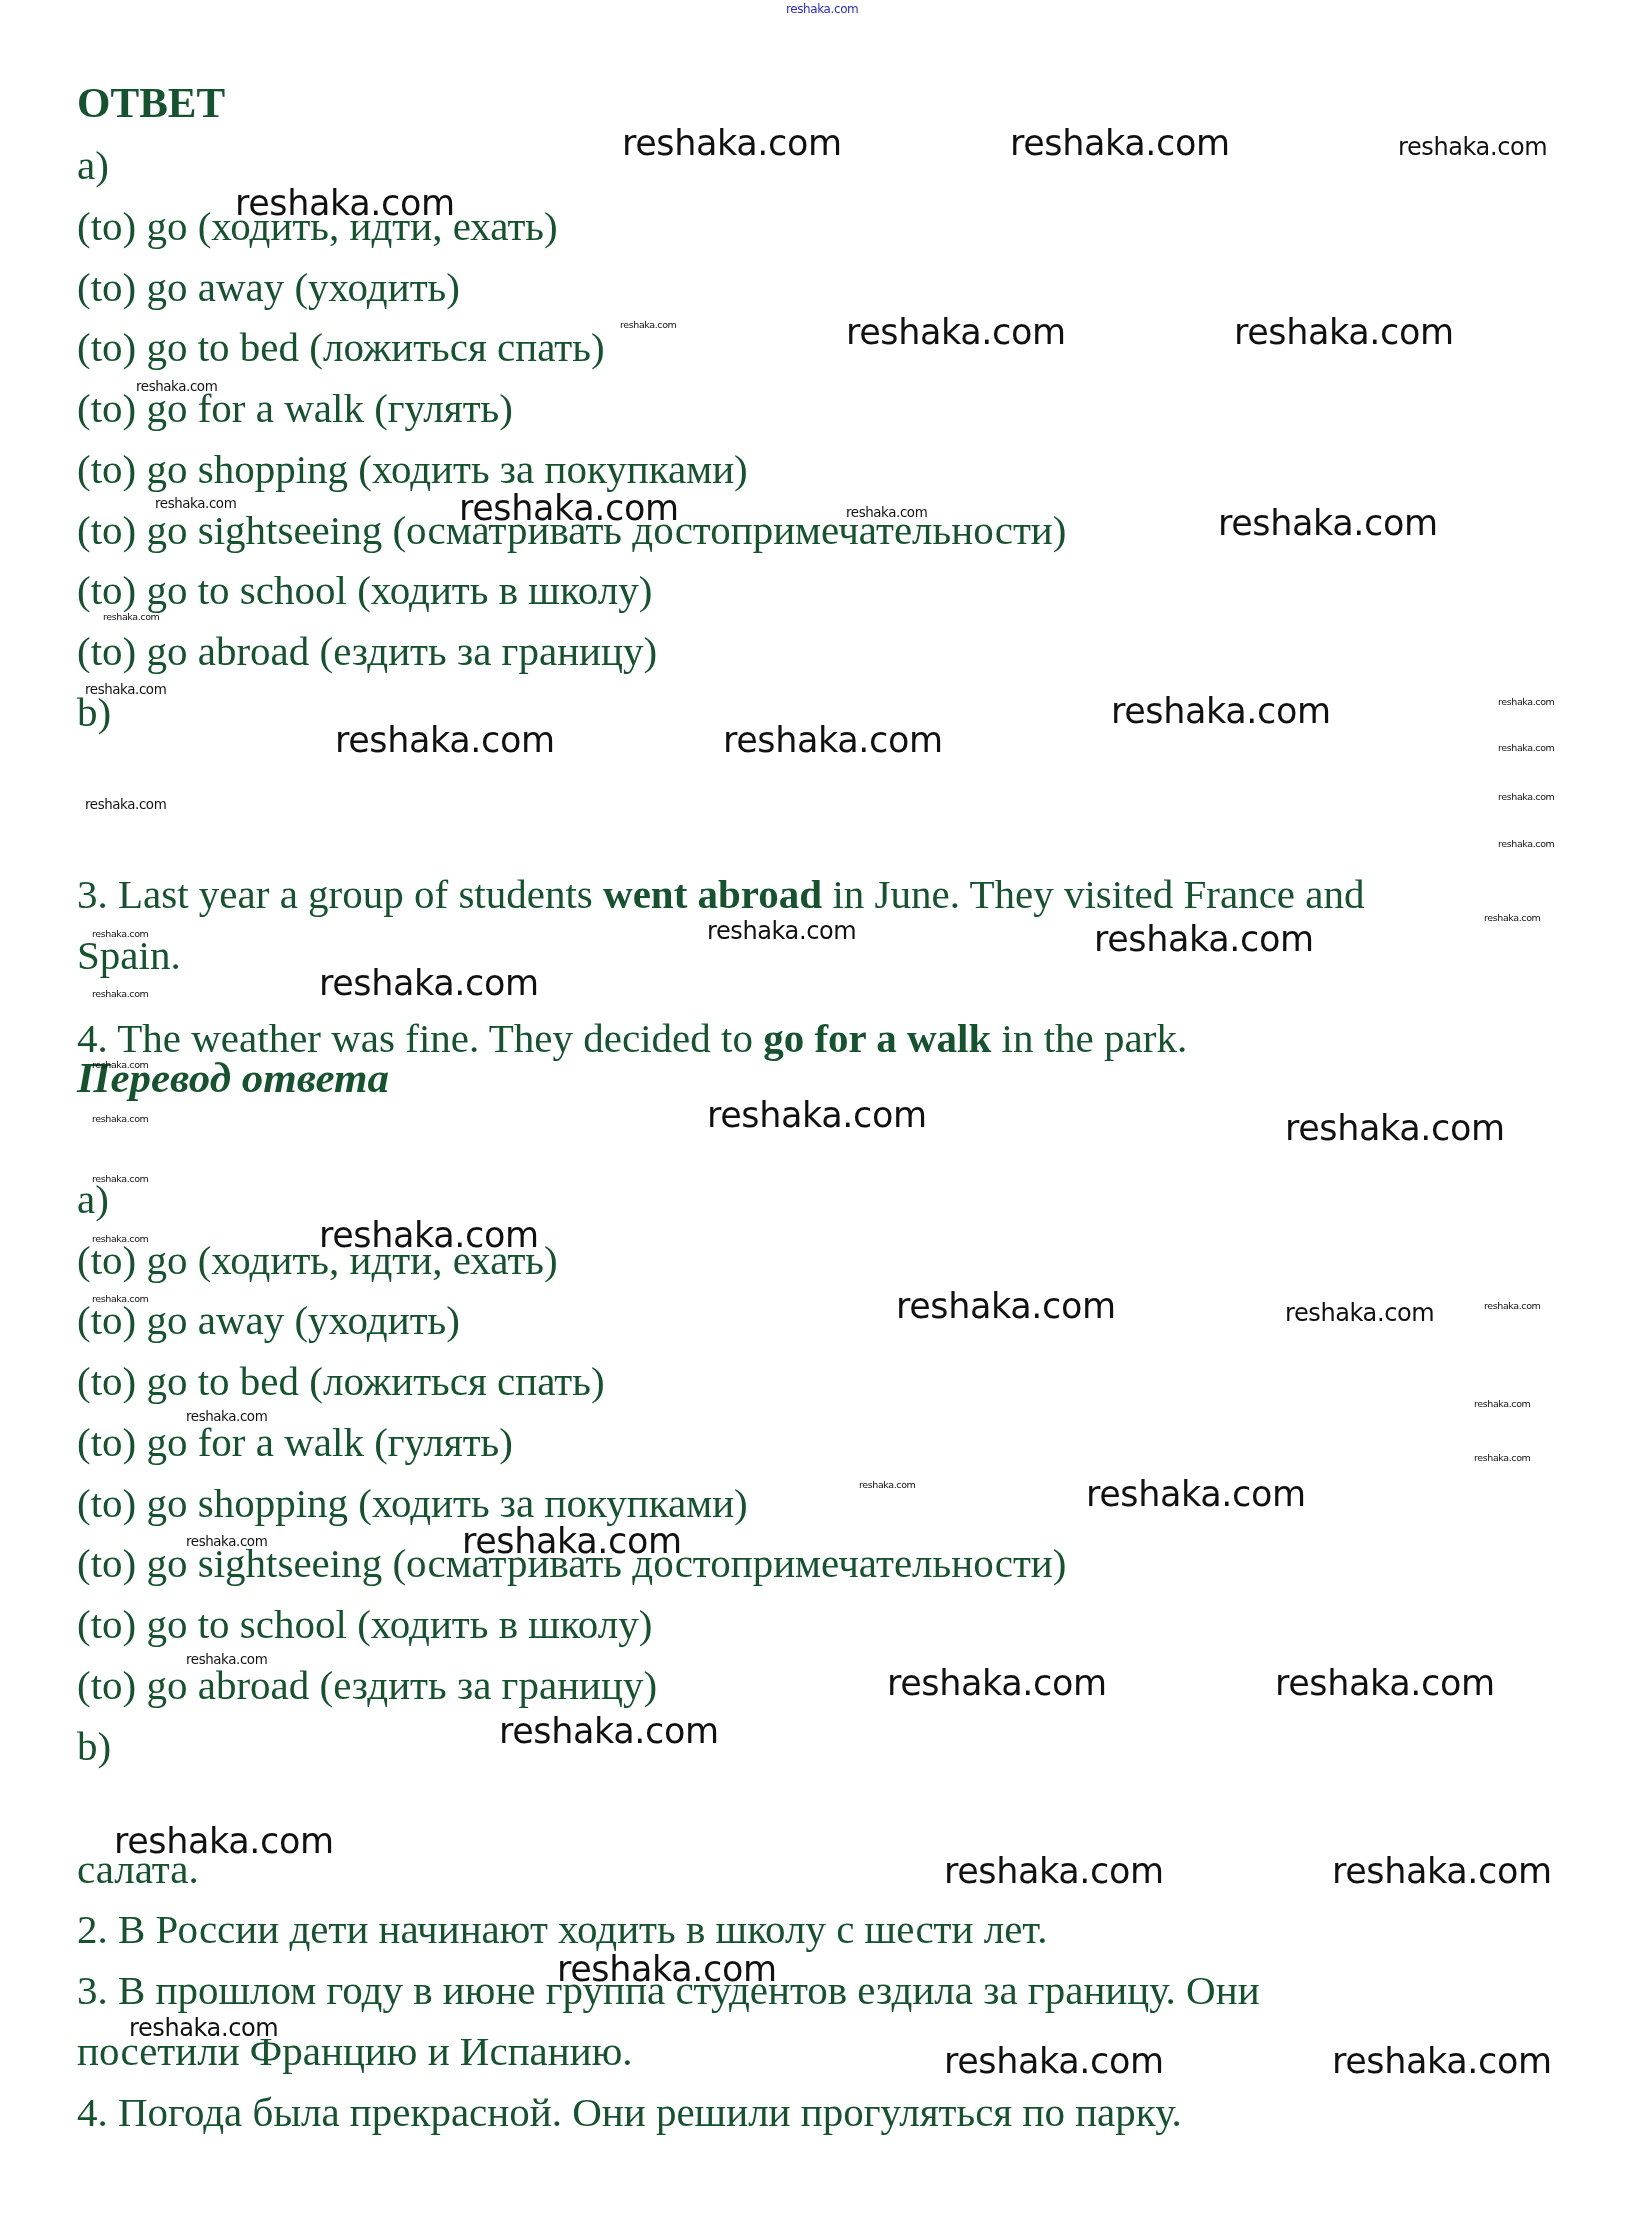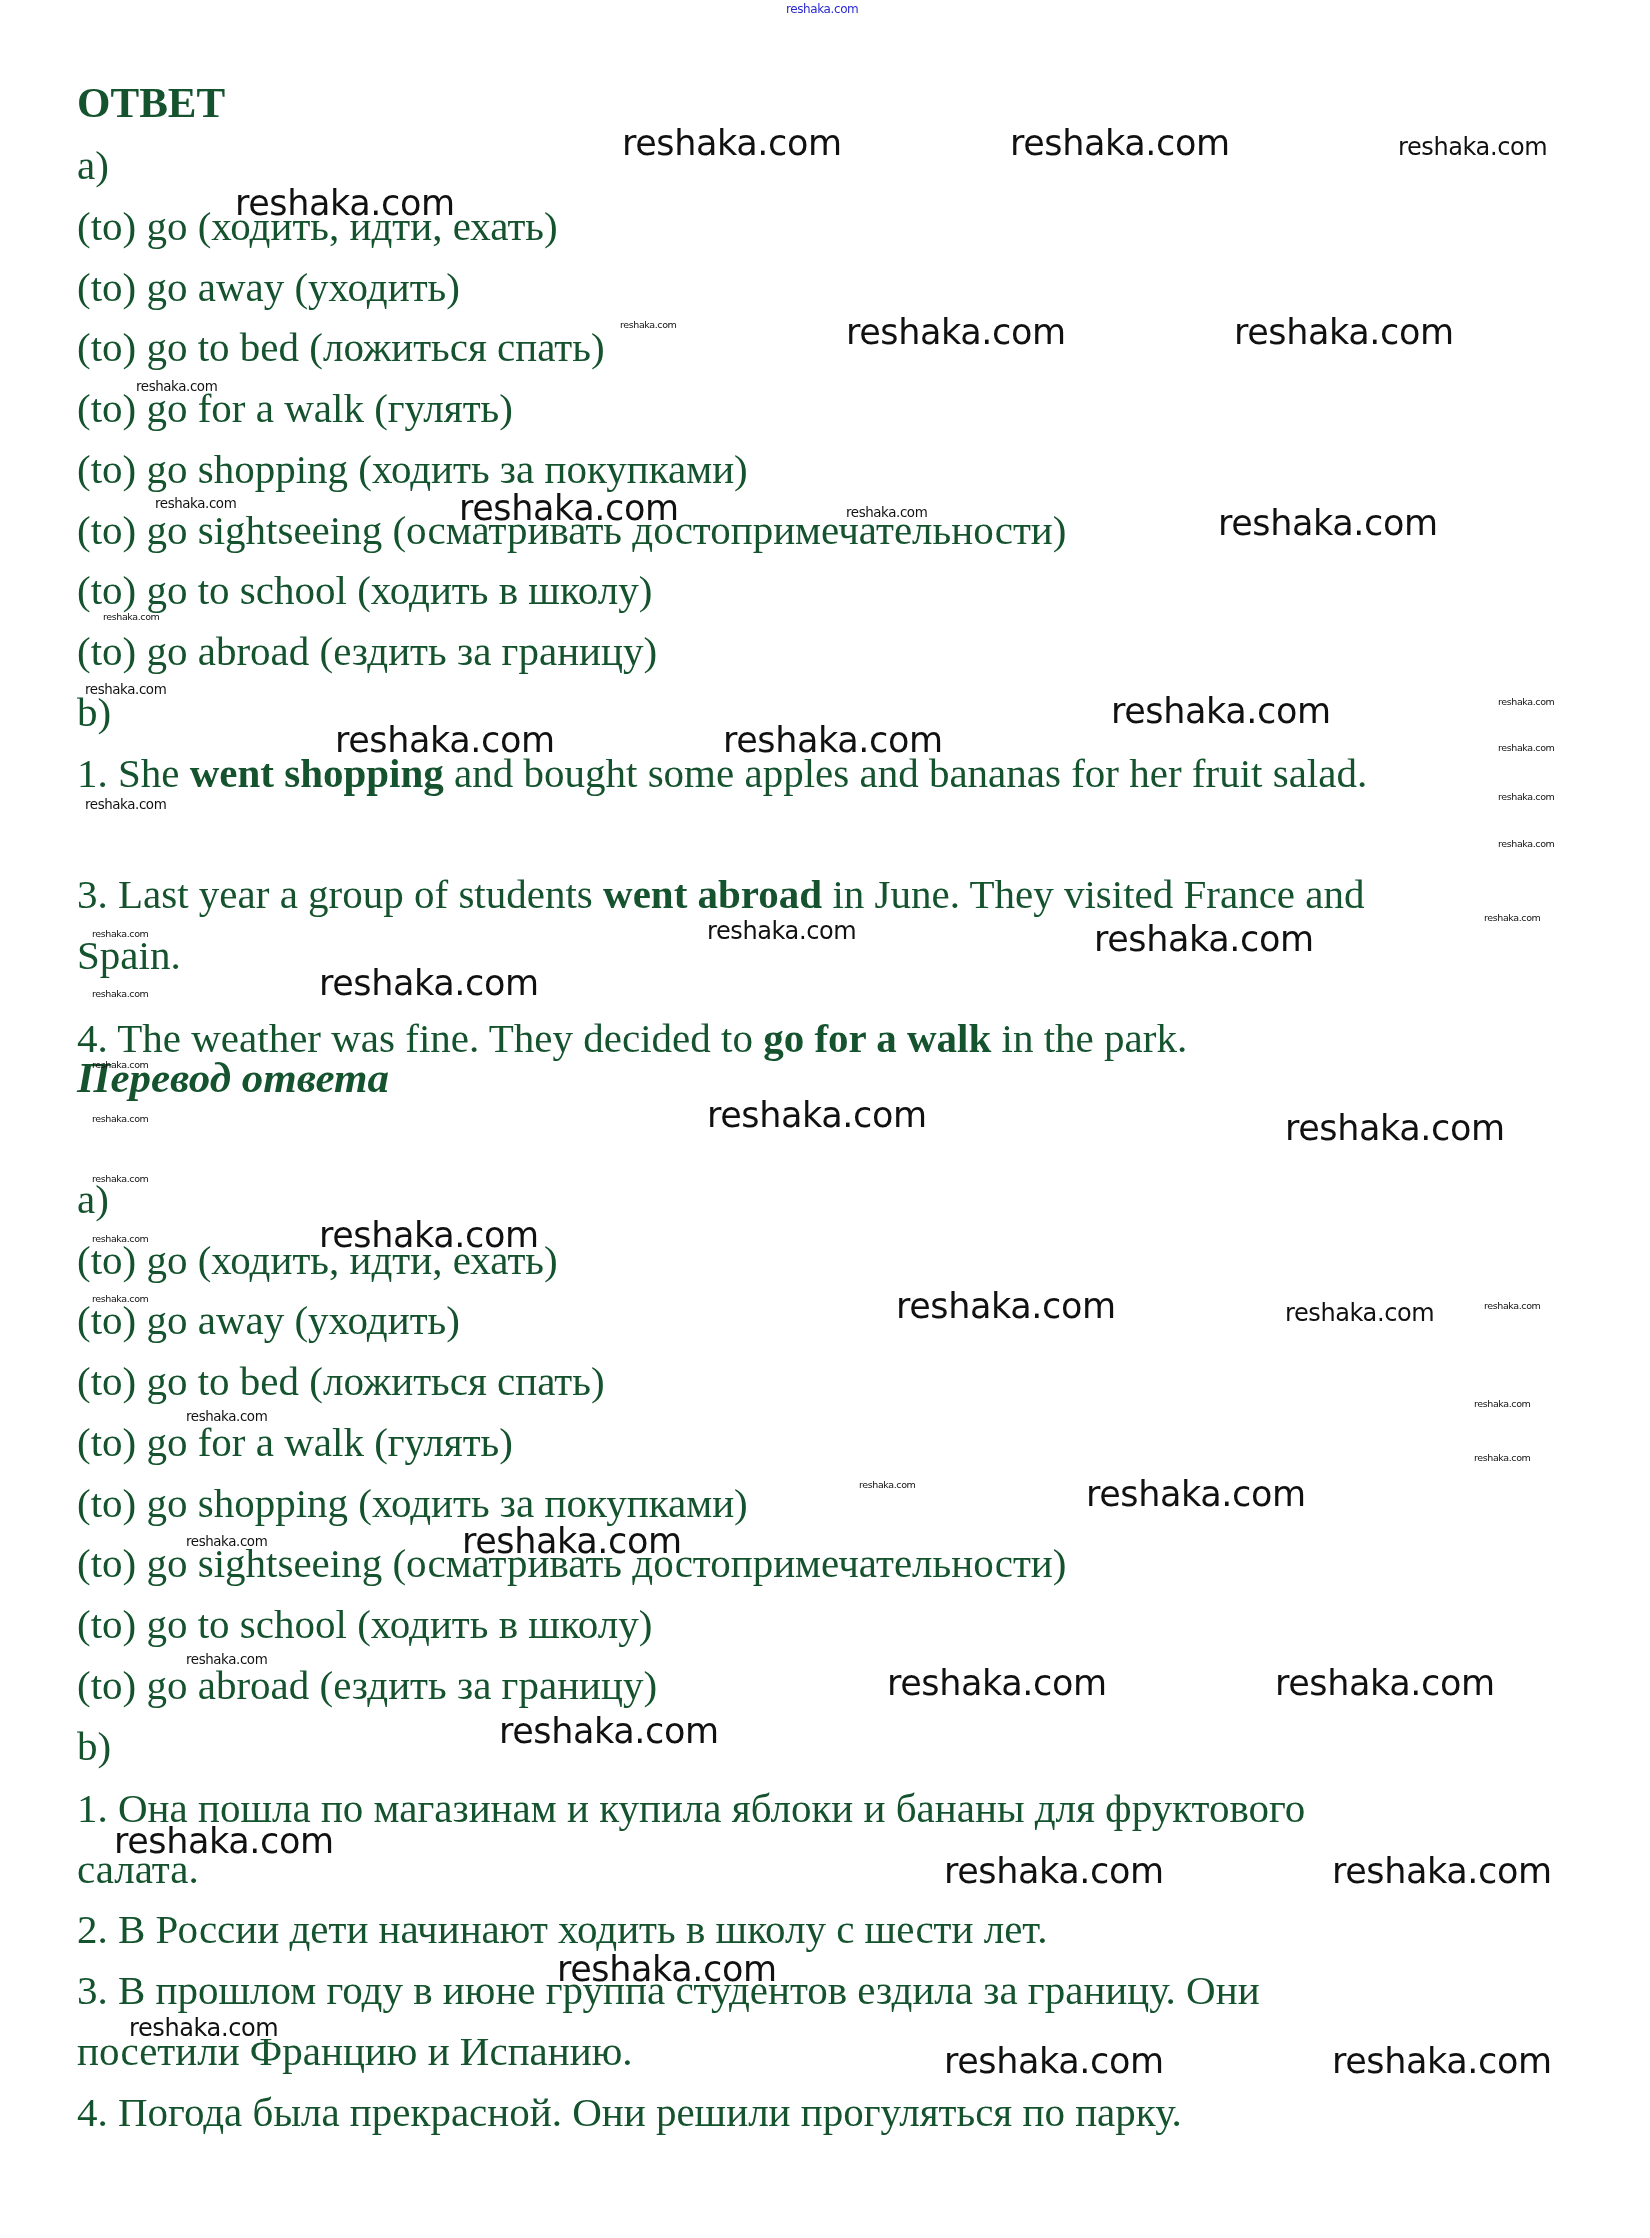--- a/index.html
+++ b/index.html
@@ -38,40 +38,38 @@
   <div class="line" style="top:264px;">(to) go away (уходить)</div>
   <div class="line" style="top:324px;">(to) go to bed (ложиться спать)</div>
   <div class="line" style="top:385px;">(to) go for a walk (гулять)</div>
   <div class="line" style="top:446px;">(to) go shopping (ходить за покупками)</div>
   <div class="line" style="top:507px;">(to) go sightseeing (осматривать достопримечательности)</div>
   <div class="line" style="top:567px;">(to) go to school (ходить в школу)</div>
   <div class="line" style="top:628px;">(to) go abroad (ездить за границу)</div>
 
   <div class="line" style="top:689px;">b)</div>
 
-  <div class="line" style="top:750px;"><span>1. She </span><b>went shopping</b><span> and bought some apples and bananas for her fruit salad.</span></div>
   <div class="line" style="top:871px;"><span>3. Last year a group of students </span><b>went abroad</b><span> in June. They visited France and</span></div>
   <div class="line" style="top:932px;font-family:Liberation Serif, serif;"><span>Spain.</span></div>
   <div class="line" style="top:993px;margin-top:22px;"><span>4. The weather was fine. They decided to </span><b>go for a walk</b><span> in the park.</span></div>
 
   <div class="line heading-italic" style="top:1054px;">Перевод ответа</div>
   <div class="line" style="top:1176px;">a)</div>
 
   <div class="line" style="top:1237px;">(to) go (ходить, идти, ехать)</div>
   <div class="line" style="top:1297px;">(to) go away (уходить)</div>
   <div class="line" style="top:1358px;">(to) go to bed (ложиться спать)</div>
   <div class="line" style="top:1419px;">(to) go for a walk (гулять)</div>
   <div class="line" style="top:1480px;">(to) go shopping (ходить за покупками)</div>
   <div class="line" style="top:1540px;">(to) go sightseeing (осматривать достопримечательности)</div>
   <div class="line" style="top:1601px;">(to) go to school (ходить в школу)</div>
   <div class="line" style="top:1662px;">(to) go abroad (ездить за границу)</div>
 
   <div class="line" style="top:1723px;">b)</div>
 
-  <div class="line" style="top:1785px;">1. Она пошла по магазинам и купила яблоки и бананы для фруктового</div>
   <div class="line" style="top:1846px;">салата.</div>
   <div class="line" style="top:1906px;">2. В России дети начинают ходить в школу с шести лет.</div>
   <div class="line" style="top:1967px;">3. В прошлом году в июне группа студентов ездила за границу. Они</div>
   <div class="line" style="top:2028px;text-align:center;">посетили Францию и Испанию.</div>
   <div class="line" style="top:2089px;">4. Погода была прекрасной. Они решили прогуляться по парку.</div>
 
   <div class="wm wm-l" style="left:622px;top:123px;">reshaka.com</div>
   <div class="wm wm-l" style="left:1010px;top:123px;">reshaka.com</div>
   <div class="wm wm-m" style="left:1398px;top:133px;">reshaka.com</div>
   <div class="wm wm-l" style="left:235px;top:183px;">reshaka.com</div>

